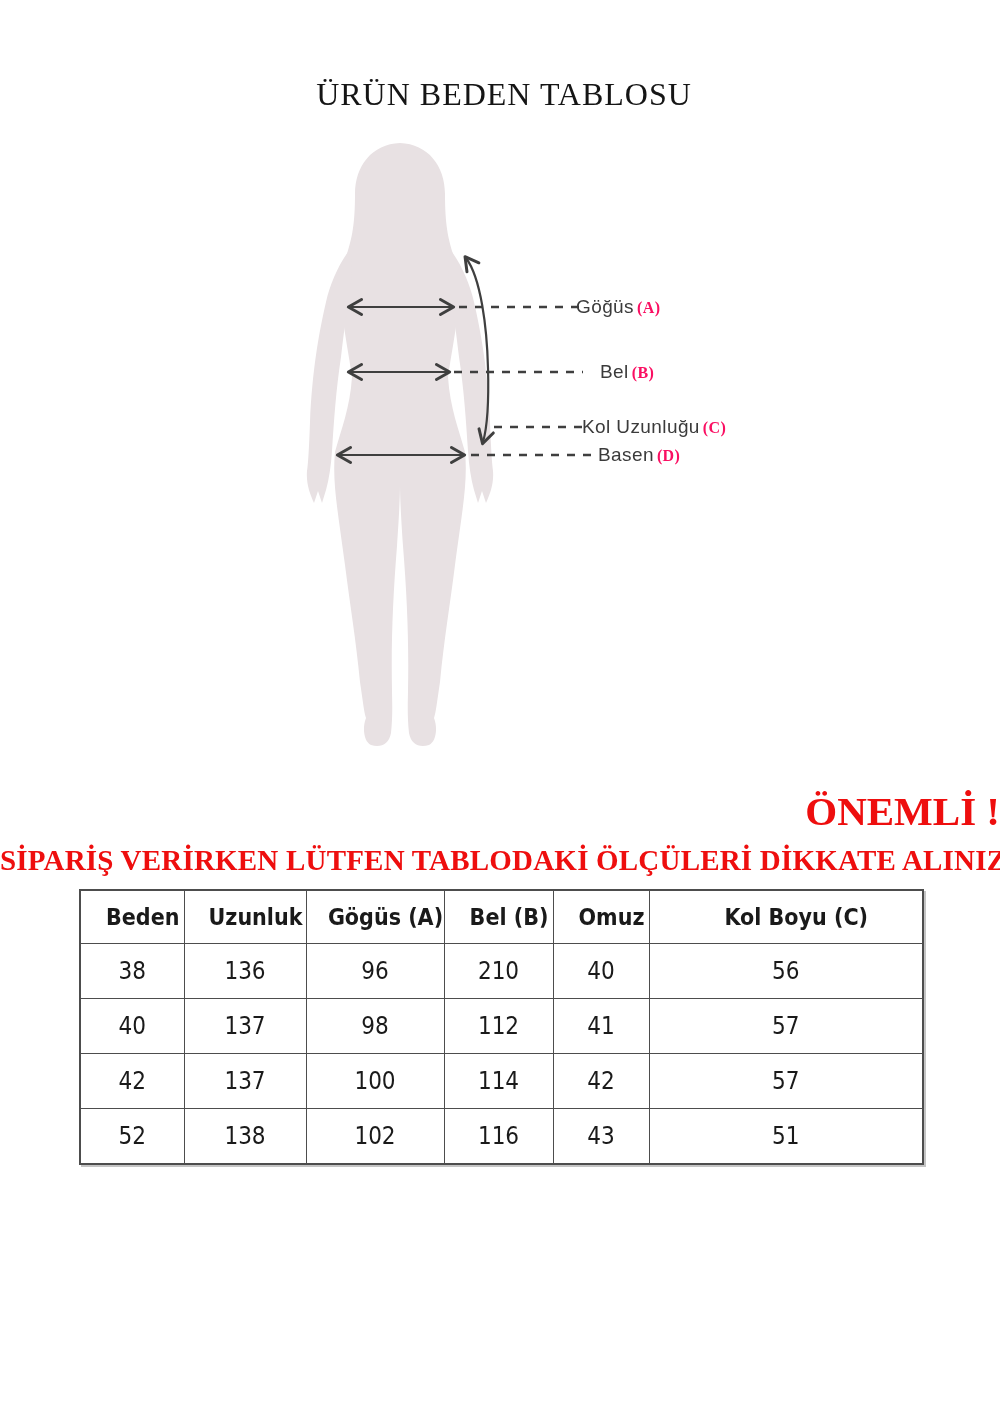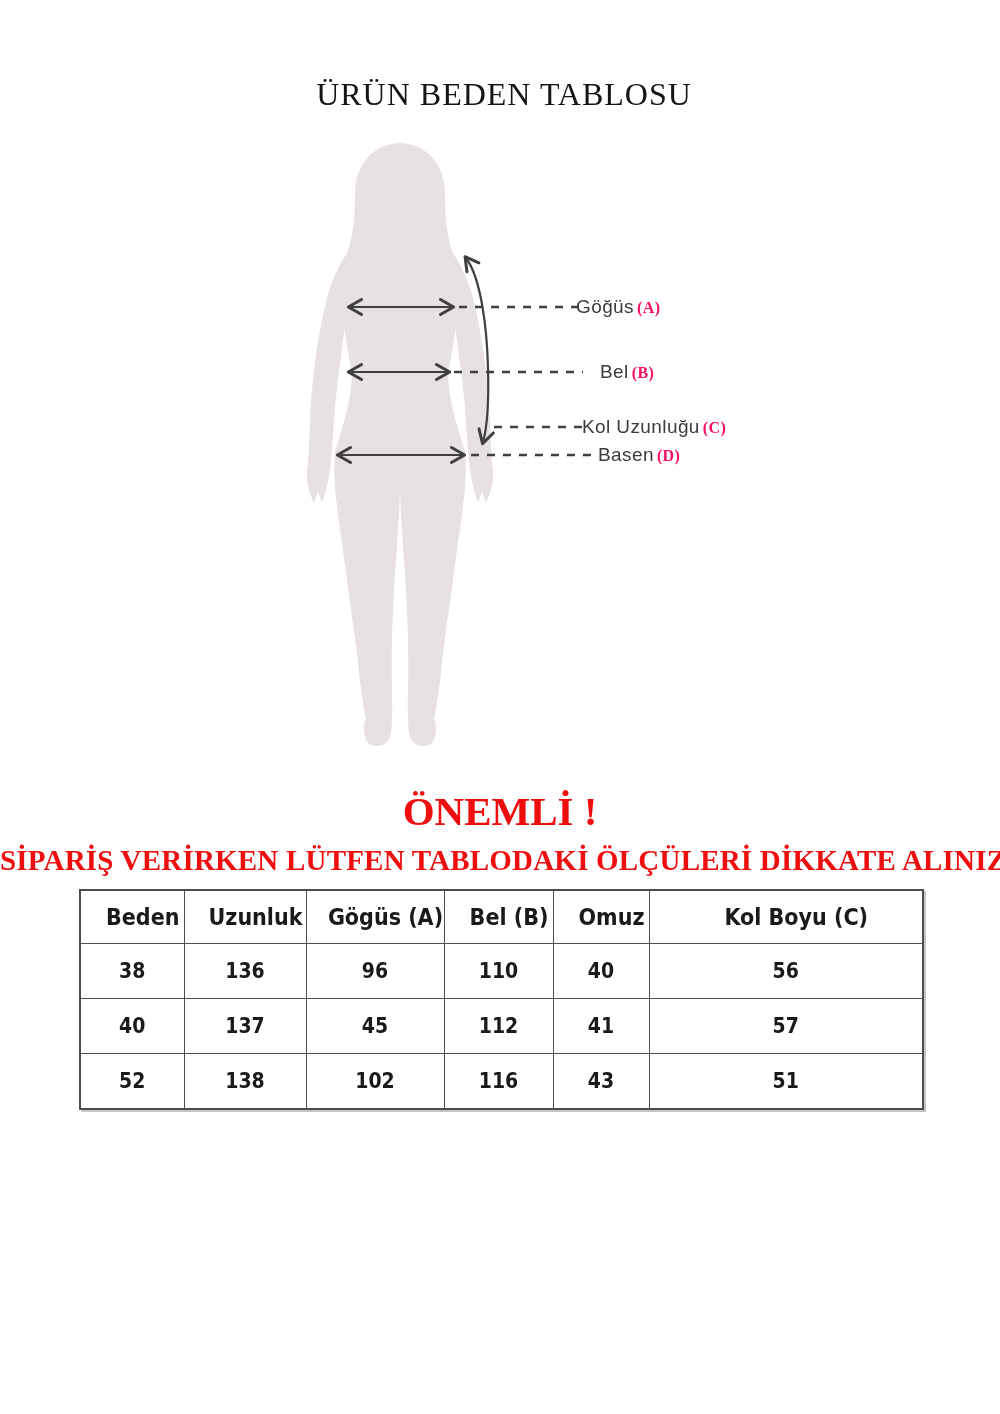--- a/index.html
+++ b/index.html
@@ -21,21 +21,21 @@
     font-family:"Liberation Sans", sans-serif;
     font-size:19px; line-height:22px; color:#3b3b3b; letter-spacing:.4px;
     white-space:nowrap;
   }
   .mletter {
     font-family:"Liberation Serif", serif;
     font-weight:700; font-size:16px; color:#fa0f62; margin-left:3px;
   }
 
   .warn-heading {
-    position:absolute; left:0; top:785px; width:1000px; text-align:center;
+    position:absolute; left:0; top:785px; width:1000px; text-align:right;
     font-family:"Liberation Serif", serif; font-weight:700;
     font-size:41px; line-height:52px; color:#ee0e0e;
   }
   .warn-line {
     position:absolute; left:0; top:843px; width:1000px; text-align:center;
     font-family:"Liberation Serif", serif; font-weight:700;
     font-size:29px; line-height:34px; color:#ee0e0e; letter-spacing:.2px;
     white-space:nowrap;
   }
 
@@ -48,21 +48,21 @@
   }
   table.size-table th, table.size-table td {
     border:1.5px solid #4d4d4d;
     text-align:center; vertical-align:middle;
     font-family:"DejaVu Sans", "Liberation Sans", sans-serif;
     font-stretch:semi-condensed;
     color:#1a1a1a;
     padding:0;
   }
   table.size-table th { height:52px; font-size:23px; font-weight:700;padding-left:21px; }
-  table.size-table td { height:54px; font-size:21px; font-weight:700; }
+  table.size-table td { height:54px; font-size:24px; font-weight:400; }
 </style>
 </head>
 <body>
 
 <div class="page">
 
   <div class="page-title">ÜRÜN BEDEN TABLOSU</div>
 
   <svg class="figure-svg" viewBox="0 0 1000 1414" xmlns="http://www.w3.org/2000/svg">
     <defs>
@@ -170,30 +170,38 @@
         <th>Bel (B)</th>
         <th>Omuz</th>
         <th>Kol Boyu (C)</th>
       </tr>
     </thead>
     <tbody>
       <tr>
         <td>38</td>
         <td>136</td>
         <td>96</td>
-        <td>110</td>
+        <td>210</td>
         <td>40</td>
         <td>56</td>
       </tr>
       <tr>
         <td>40</td>
         <td>137</td>
-        <td>45</td>
+        <td>98</td>
         <td>112</td>
         <td>41</td>
+        <td>57</td>
+      </tr>
+      <tr>
+        <td>42</td>
+        <td>137</td>
+        <td>100</td>
+        <td>114</td>
+        <td>42</td>
         <td>57</td>
       </tr>
       <tr>
         <td>52</td>
         <td>138</td>
         <td>102</td>
         <td>116</td>
         <td>43</td>
         <td>51</td>
       </tr>

